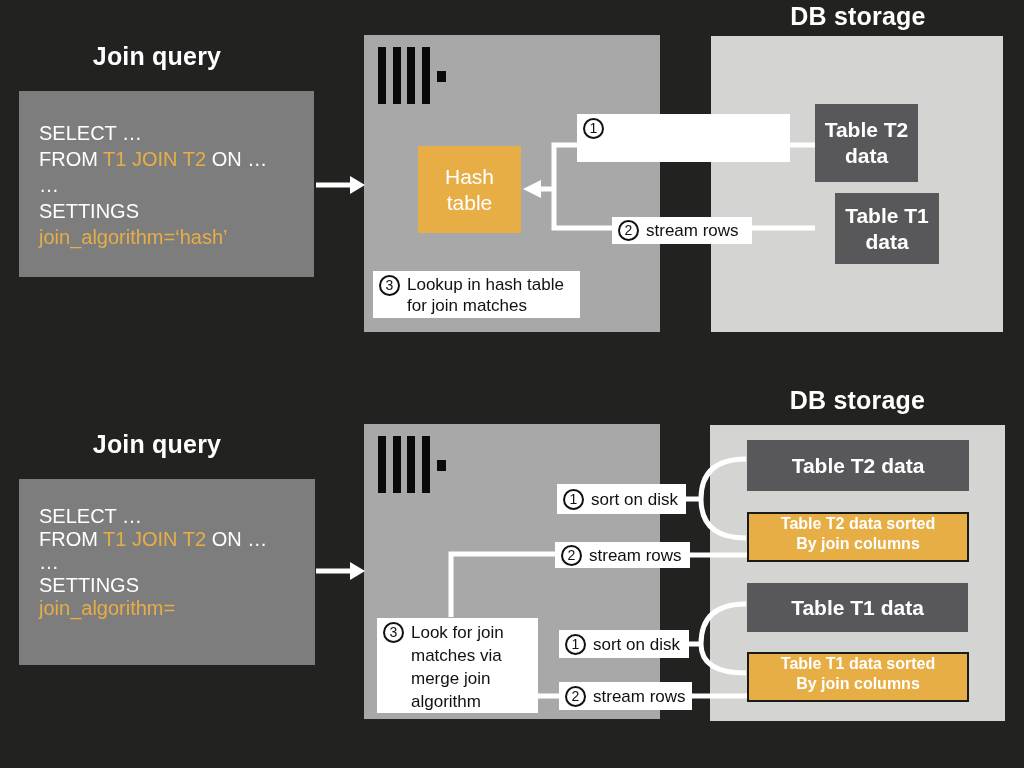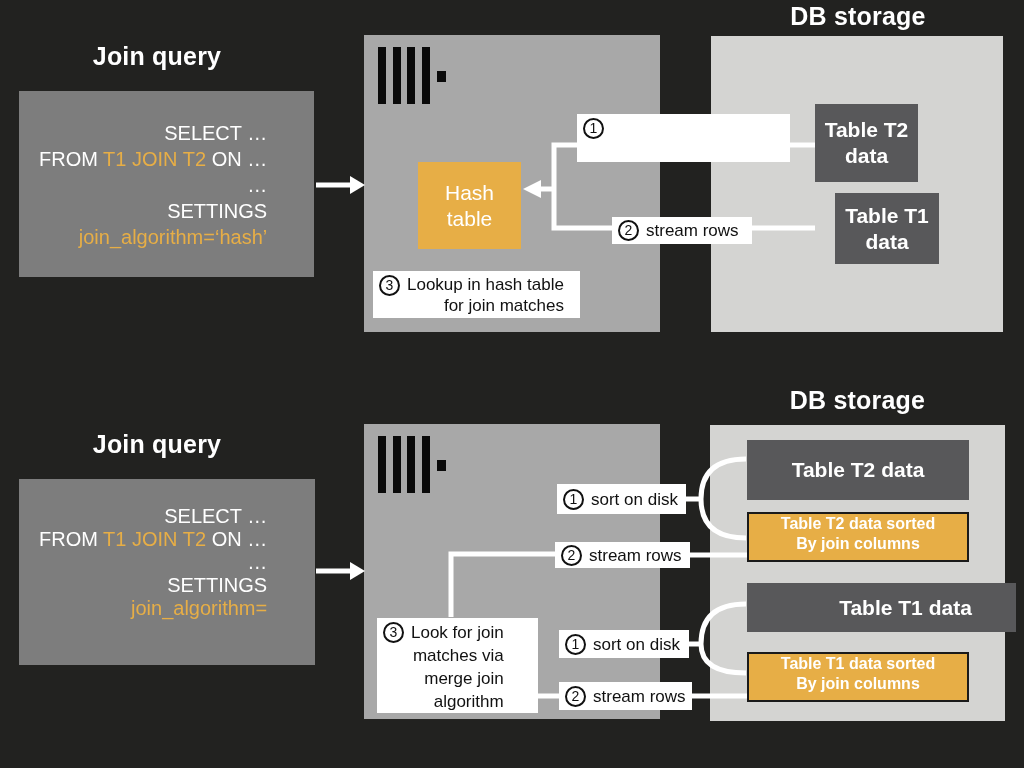--- a/index.html
+++ b/index.html
@@ -11,21 +11,21 @@
   .stage{
     position:relative;width:1024px;height:768px;overflow:hidden;
     background:var(--background);
     font-family:"Liberation Sans","DejaVu Sans",sans-serif;
   }
   .panel{position:absolute;z-index:0;}
   .q-box{background:var(--query-box);}
   .srv-box{background:var(--server-box);}
   .db-box{background:var(--storage-box);}
   svg.wires{position:absolute;left:0;top:0;z-index:1;pointer-events:none;}
-  .lay2{position:absolute;z-index:2;text-align:right;}
+  .lay2{position:absolute;z-index:2;}
 
   .diagram-title{
     color:var(--white);font-size:25px;font-weight:700;text-align:center;
     letter-spacing:.2px;
   }
   .sql{
     color:var(--white);font-size:20px;line-height:26px;white-space:pre;
   }
   .sql.tight{line-height:23px;}
   .sql .kw{color:var(--white);}
@@ -108,21 +108,21 @@
   <div class="lay2 sql" style="left:39px;top:120px;"><span>SELECT …</span><br><span class="kw">FROM </span><span class="orange">T1 JOIN T2</span><span class="kw"> ON …</span><br><span>…</span><br><span>SETTINGS</span><br><span class="orange">join_algorithm=‘hash’</span></div>
 
   <div class="bars-icon" style="left:378px;top:47px;">
     <span class="bar"></span>
       <span class="bar"></span>
       <span class="bar"></span>
       <span class="bar"></span>
       <span class="dot"></span>
   </div>
 
-  <div class="lay2 hash-box" style="left:418px;top:146px;width:103px;height:87px;margin-top:16px;">
+  <div class="lay2 hash-box" style="left:418px;top:146px;width:103px;height:87px;">
     <span>Hash</span>
     <span>table</span>
   </div>
 
   <div class="lay2 callout multi" style="left:577px;top:114px;width:213px;height:48px;">
     <span class="circ">1</span>
   </div>
 
   <div class="lay2 callout" style="left:612px;top:217px;width:140px;height:27px;">
     <span class="circ">2</span>
@@ -174,28 +174,28 @@
     <span class="circ">1</span>
     <span>sort on disk</span>
   </div>
   <div class="lay2 callout" style="left:559px;top:682px;width:133px;height:28px;">
     <span class="circ">2</span>
     <span>stream rows</span>
   </div>
 
   <div class="lay2 diagram-title" style="left:710px;top:386px;width:295px;">DB storage</div>
 
-  <div class="lay2 tbl-dark" style="left:747px;top:440px;width:222px;height:60px;">
+  <div class="lay2 tbl-dark" style="left:747px;top:440px;width:222px;height:51px;">
     <span>Table T2 data</span>
   </div>
   <div class="lay2 tbl-orange" style="left:747px;top:512px;width:222px;height:50px;">
     <span>Table T2 data sorted</span>
     <span>By join columns</span>
   </div>
-  <div class="lay2 tbl-dark" style="left:747px;top:583px;width:221px;height:49px;padding-left:48px;">
+  <div class="lay2 tbl-dark" style="left:747px;top:583px;width:221px;height:49px;">
     <span>Table T1 data</span>
   </div>
   <div class="lay2 tbl-orange" style="left:747px;top:652px;width:222px;height:50px;">
     <span>Table T1 data sorted</span>
     <span>By join columns</span>
   </div>
 
 </div>
 
 </body></html>

